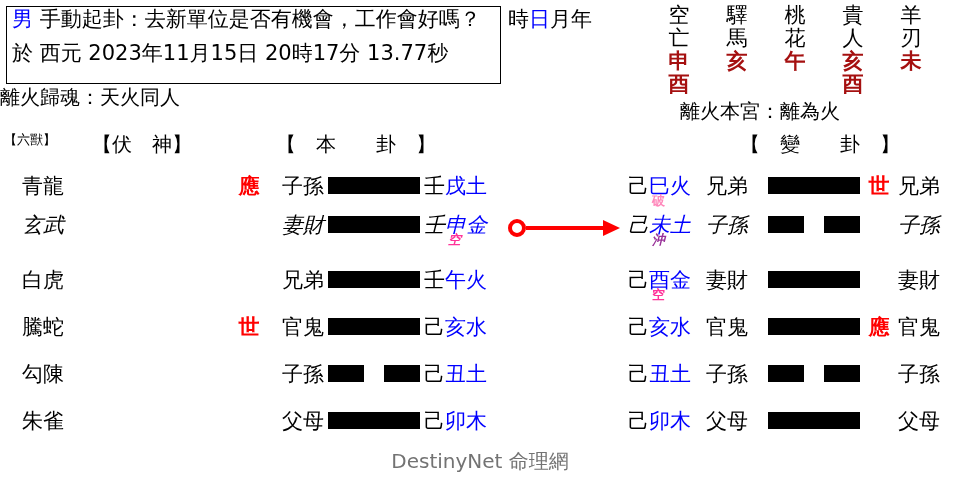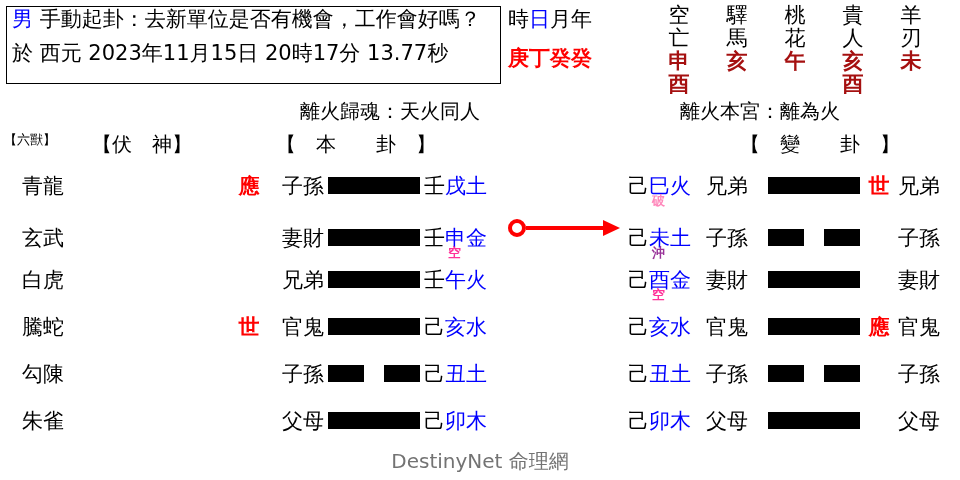--- a/index.html
+++ b/index.html
@@ -32,21 +32,21 @@
   #shensha{left:650px;top:4px;width:300px;}
   #shensha table{border-collapse:collapse;}
   #shensha td{
     width:58px;text-align:center;font-size:21px;line-height:23px;
     padding:0;vertical-align:top;
   }
   #shensha td.name{color:#000000;}
   #shensha td.val{color:#a51010;font-weight:bold;}
 
   
-  #title-left{left:0px;top:98px;width:480px;text-align:right;font-size:20px;}
+  #title-left{left:0px;top:84px;width:480px;text-align:left;font-size:20px;}
   #title-right{left:540px;top:98px;width:440px;text-align:center;font-size:20px;}
 
   
   #hdr-beast{left:4px;top:131px;font-size:13px;white-space:nowrap;}
   #hdr-fushen{left:92px;top:131px;font-size:20px;white-space:nowrap;}
   #hdr-benggua{left:276px;top:131px;font-size:20px;white-space:nowrap;}
   #hdr-biangua{left:740px;top:131px;font-size:20px;white-space:nowrap;}
 
   
   .row{left:0;width:960px;height:46px;}
@@ -94,21 +94,20 @@
 </style>
 </head>
 <body>
 
 <div class="abs" id="qbox"></div>
 <div class="abs" id="qline1"><span class="gender">男</span><span> 手動起卦：去新單位是否有機會，工作會好嗎？</span></div>
 <div class="abs" id="qline2">於 西元   2023年11月15日   20時17分 13.77秒</div>
 
 <div class="abs" id="sdmy"><span>時</span><span class="day">日</span><span>月年</span></div>
 <div class="abs" id="ganzhi">
-  <div>庚丁癸癸</div>
 </div>
 
 <div class="abs" id="shensha">
   <table>
     <tbody>
         <tr>
       <td class="name">空</td>
       <td class="name">驛</td>
       <td class="name">桃</td>
       <td class="name">貴</td>
@@ -159,21 +158,21 @@
       <div class="cell c-naL"><span class="gan">壬</span><span class="zhi">戌土</span></div>
       <div class="cell c-naR"><span class="gan">己</span><span class="zhi">巳火</span></div>
       <div class="markR po">破</div>
       <div class="cell c-liuqinR">兄弟</div>
       <div class="yao right yang">
         <div class="seg"></div>
       </div>
       <div class="cell c-shiyingR">世</div>
       <div class="cell c-liuqinR2">兄弟</div>
     </div>
-    <div class="abs row" style="top: 218px;">
+    <div class="abs row" style="top: 205px; font-style: italic;">
       <div class="cell c-beast">玄武</div>
       <div class="cell c-fushen"></div>
       <div class="cell c-shiyingL"></div>
       <div class="cell c-liuqinL">妻財</div>
       <div class="yao left yang">
         <div class="seg"></div>
       </div>
       <div class="cell c-naL"><span class="gan">壬</span><span class="zhi">申金</span></div>
       <div class="mark kong">空</div>
       <div class="cell c-naR"><span class="gan">己</span><span class="zhi">未土</span></div>

